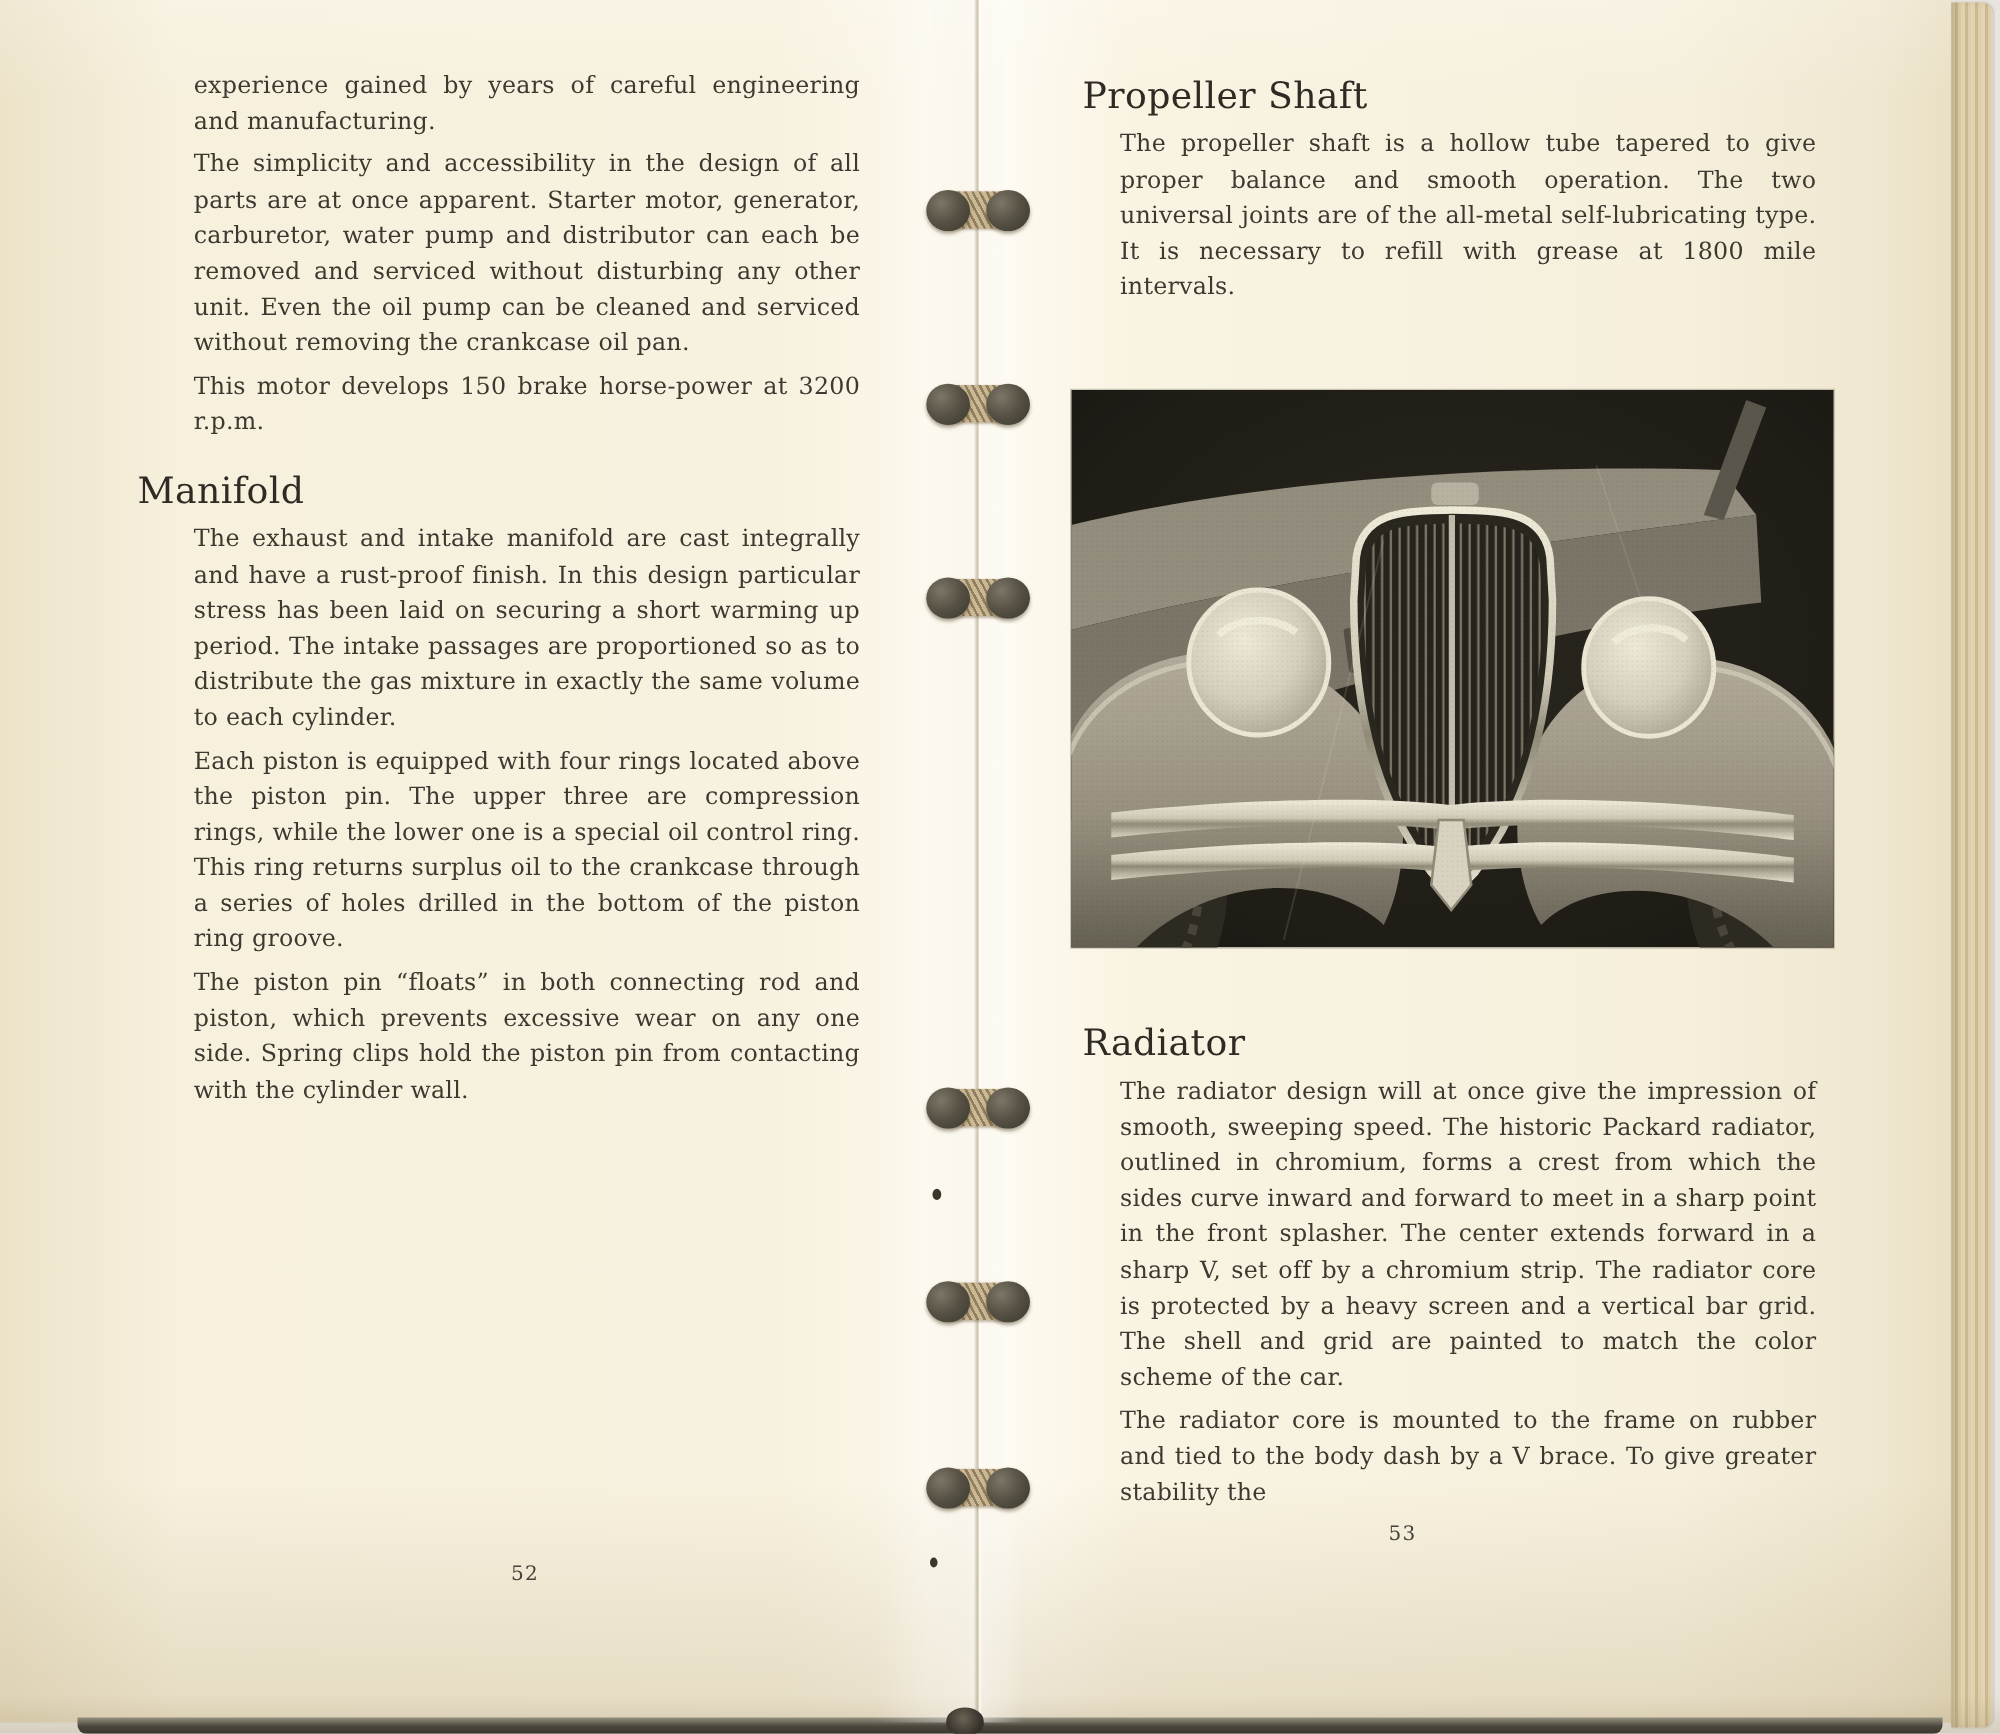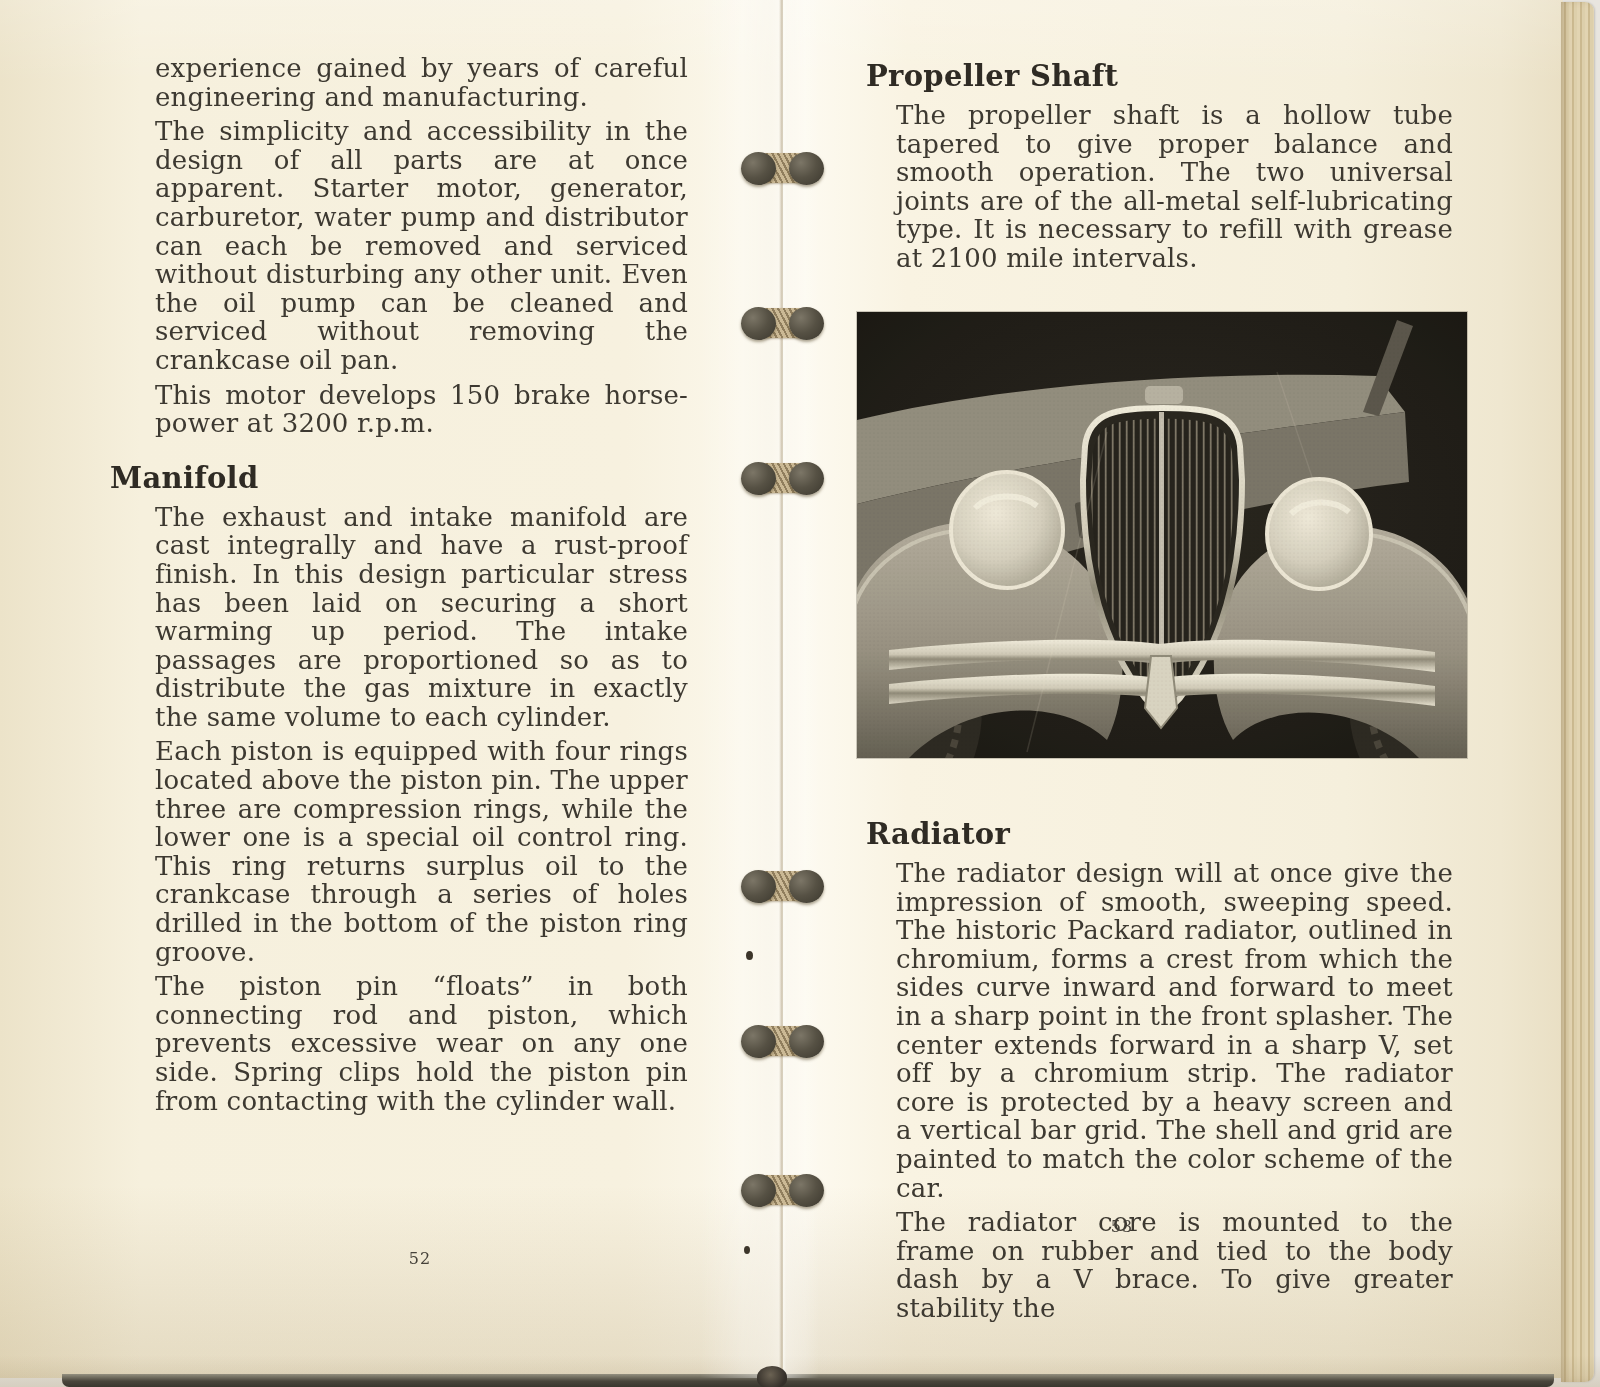--- a/index.html
+++ b/index.html
@@ -58,27 +58,27 @@
   .stud.left{left:0;}
   .stud.right{left:48px;}
   .speck{position:absolute;background:#3c352a;border-radius:50%;}
   .bottom-binding-mark{
     position:absolute;left:757px;top:1366px;width:30px;height:22px;border-radius:50% 50% 40% 40%;
     background:radial-gradient(circle at 45% 40%,#6b6253,#35302a 70%);
   }
   
   .page-col{position:absolute;color:#3d3931;}
   .page-col p{
-    font-size:26px;line-height:28.6px;margin:0 0 6px 0;
+    font-size:19px;line-height:28.6px;margin:0 0 6px 0;
     text-align:justify;letter-spacing:.2px;
   }
   .page-col p.indented{margin-left:45px;}
   .col-right p.indented{margin-left:30px;}
   .page-col h2{
-    font-size:29px;line-height:32px;font-weight:bold;color:#2f2b24;
+    font-size:29px;line-height:32px;font-weight:normal;color:#2f2b24;
     margin:24px 0 9px 0;letter-spacing:.3px;
   }
   .col-left{left:110px;top:54px;width:578px;}
   .col-left h2:first-child{margin-top:0;}
   .col-right{left:866px;width:587px;}
   .col-right.block-a{top:60px;}
   .col-right.block-a h2{margin-top:0;}
   .col-right.block-b{top:794px;}
   .pagenum{
     position:absolute;width:120px;text-align:center;
@@ -146,21 +146,21 @@
   <h2>Manifold</h2>
   <p class="indented">The exhaust and intake manifold are cast integrally and have a rust-proof finish. In this design particular stress has been laid on securing a short warming up period. The intake passages are proportioned so as to distribute the gas mixture in exactly the same volume to each cylinder.</p>
 
   <p class="indented">Each piston is equipped with four rings located above the piston pin. The upper three are compression rings, while the lower one is a special oil control ring. This ring returns surplus oil to the crankcase through a series of holes drilled in the bottom of the piston ring groove.</p>
   <p class="indented">The piston pin “floats” in both connecting rod and piston, which prevents excessive wear on any one side. Spring clips hold the piston pin from contacting with the cylinder wall.</p>
 </div>
 <div class="pagenum left">52</div>
 
 <div class="page-col col-right block-a">
   <h2>Propeller Shaft</h2>
-  <p class="indented">The propeller shaft is a hollow tube tapered to give proper balance and smooth operation. The two universal joints are of the all-metal self-lubricating type. It is necessary to refill with grease at 2100 mile intervals.</p>
+  <p class="indented">The propeller shaft is a hollow tube tapered to give proper balance and smooth operation. The two universal joints are of the all-metal self-lubricating type. It is necessary to refill with grease at 1800 mile intervals.</p>
 </div>
 
 <figure class="photo" role="img" aria-label="Front view of a Packard automobile showing the radiator grille, headlamps, fenders and bumper">
   <svg viewBox="0 0 610 446" preserveAspectRatio="none">
     <defs>
       <radialGradient id="vig" cx="50%" cy="45%" r="75%">
         <stop offset="0%" stop-color="#211e18"></stop>
         <stop offset="70%" stop-color="#17140f"></stop>
         <stop offset="100%" stop-color="#0e0c09"></stop>
       </radialGradient>

